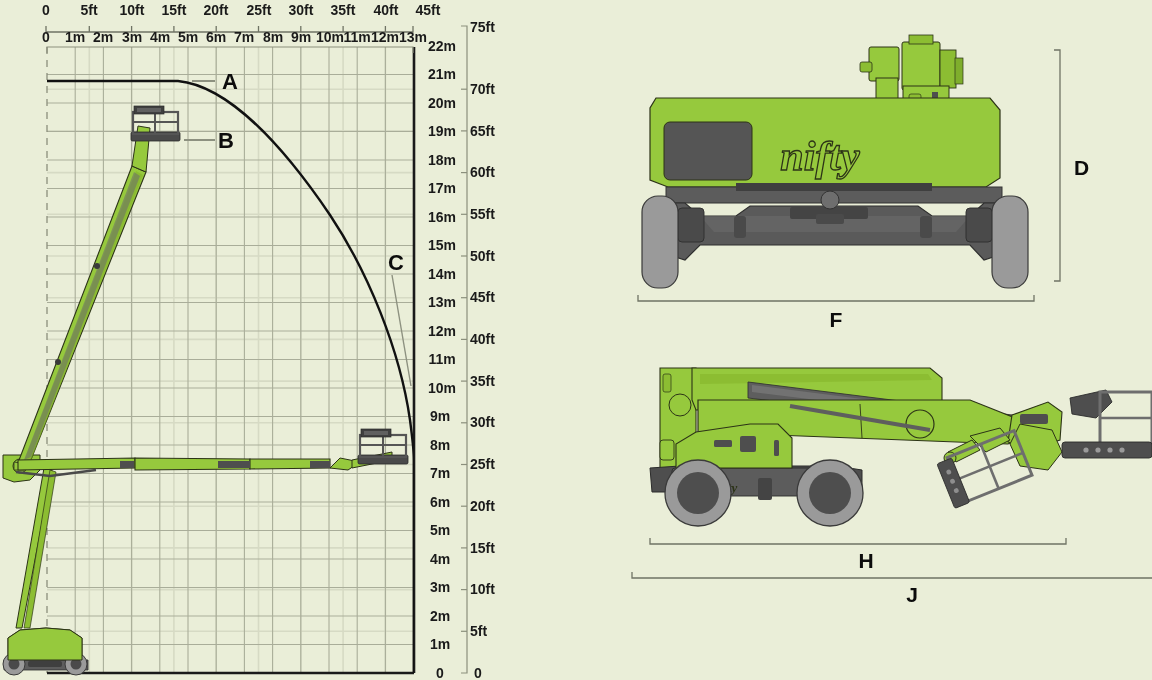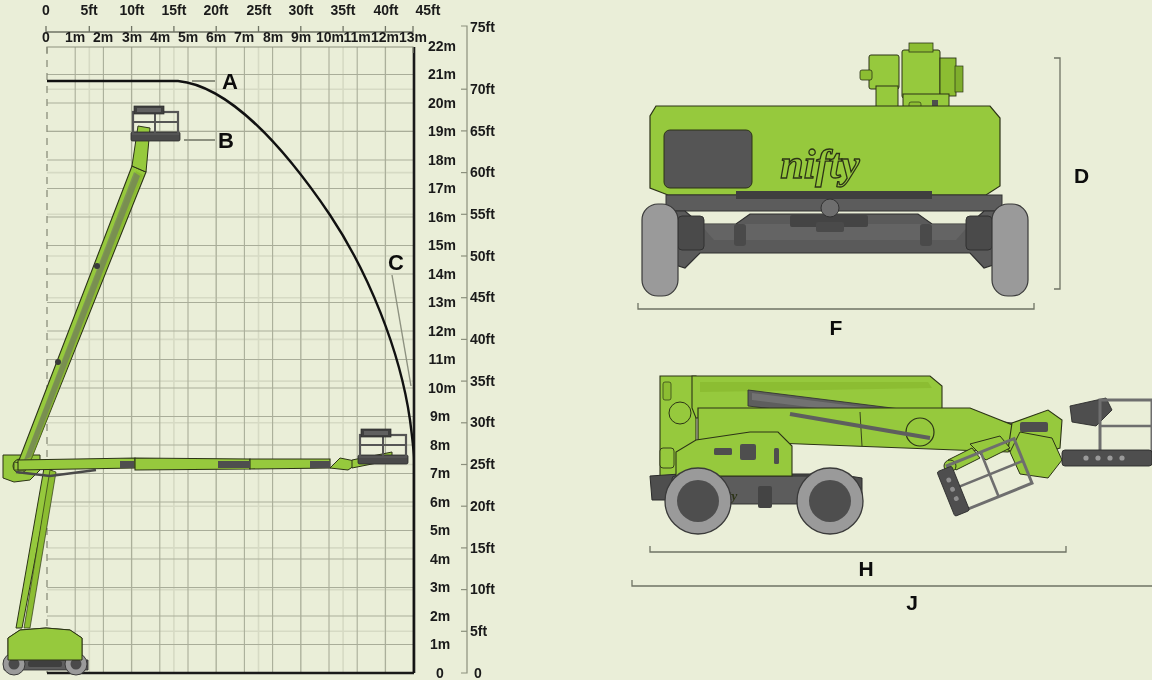--- a/index.html
+++ b/index.html
@@ -23,21 +23,21 @@
   .callout-label{
     font-size:22px;font-weight:700;fill:#0c0c0c;
     font-family:"Liberation Sans", sans-serif;
   }
   .dim-label{
     font-size:21px;font-weight:700;fill:#0c0c0c;
     font-family:"Liberation Sans", sans-serif;
   }
 
   
-  #machines-panel{position:absolute;left:500px;top:8px;width:652px;height:516px;}
+  #machines-panel{position:absolute;left:500px;top:0;width:652px;height:516px;}
   #machines-svg{position:absolute;left:0;top:0;}
 </style>
 </head>
 <body>
 
 <div class="root">
 
   <div id="chart-panel">
     <svg id="chart-svg" width="500" height="680" viewBox="0 0 500 680">
       <defs>

